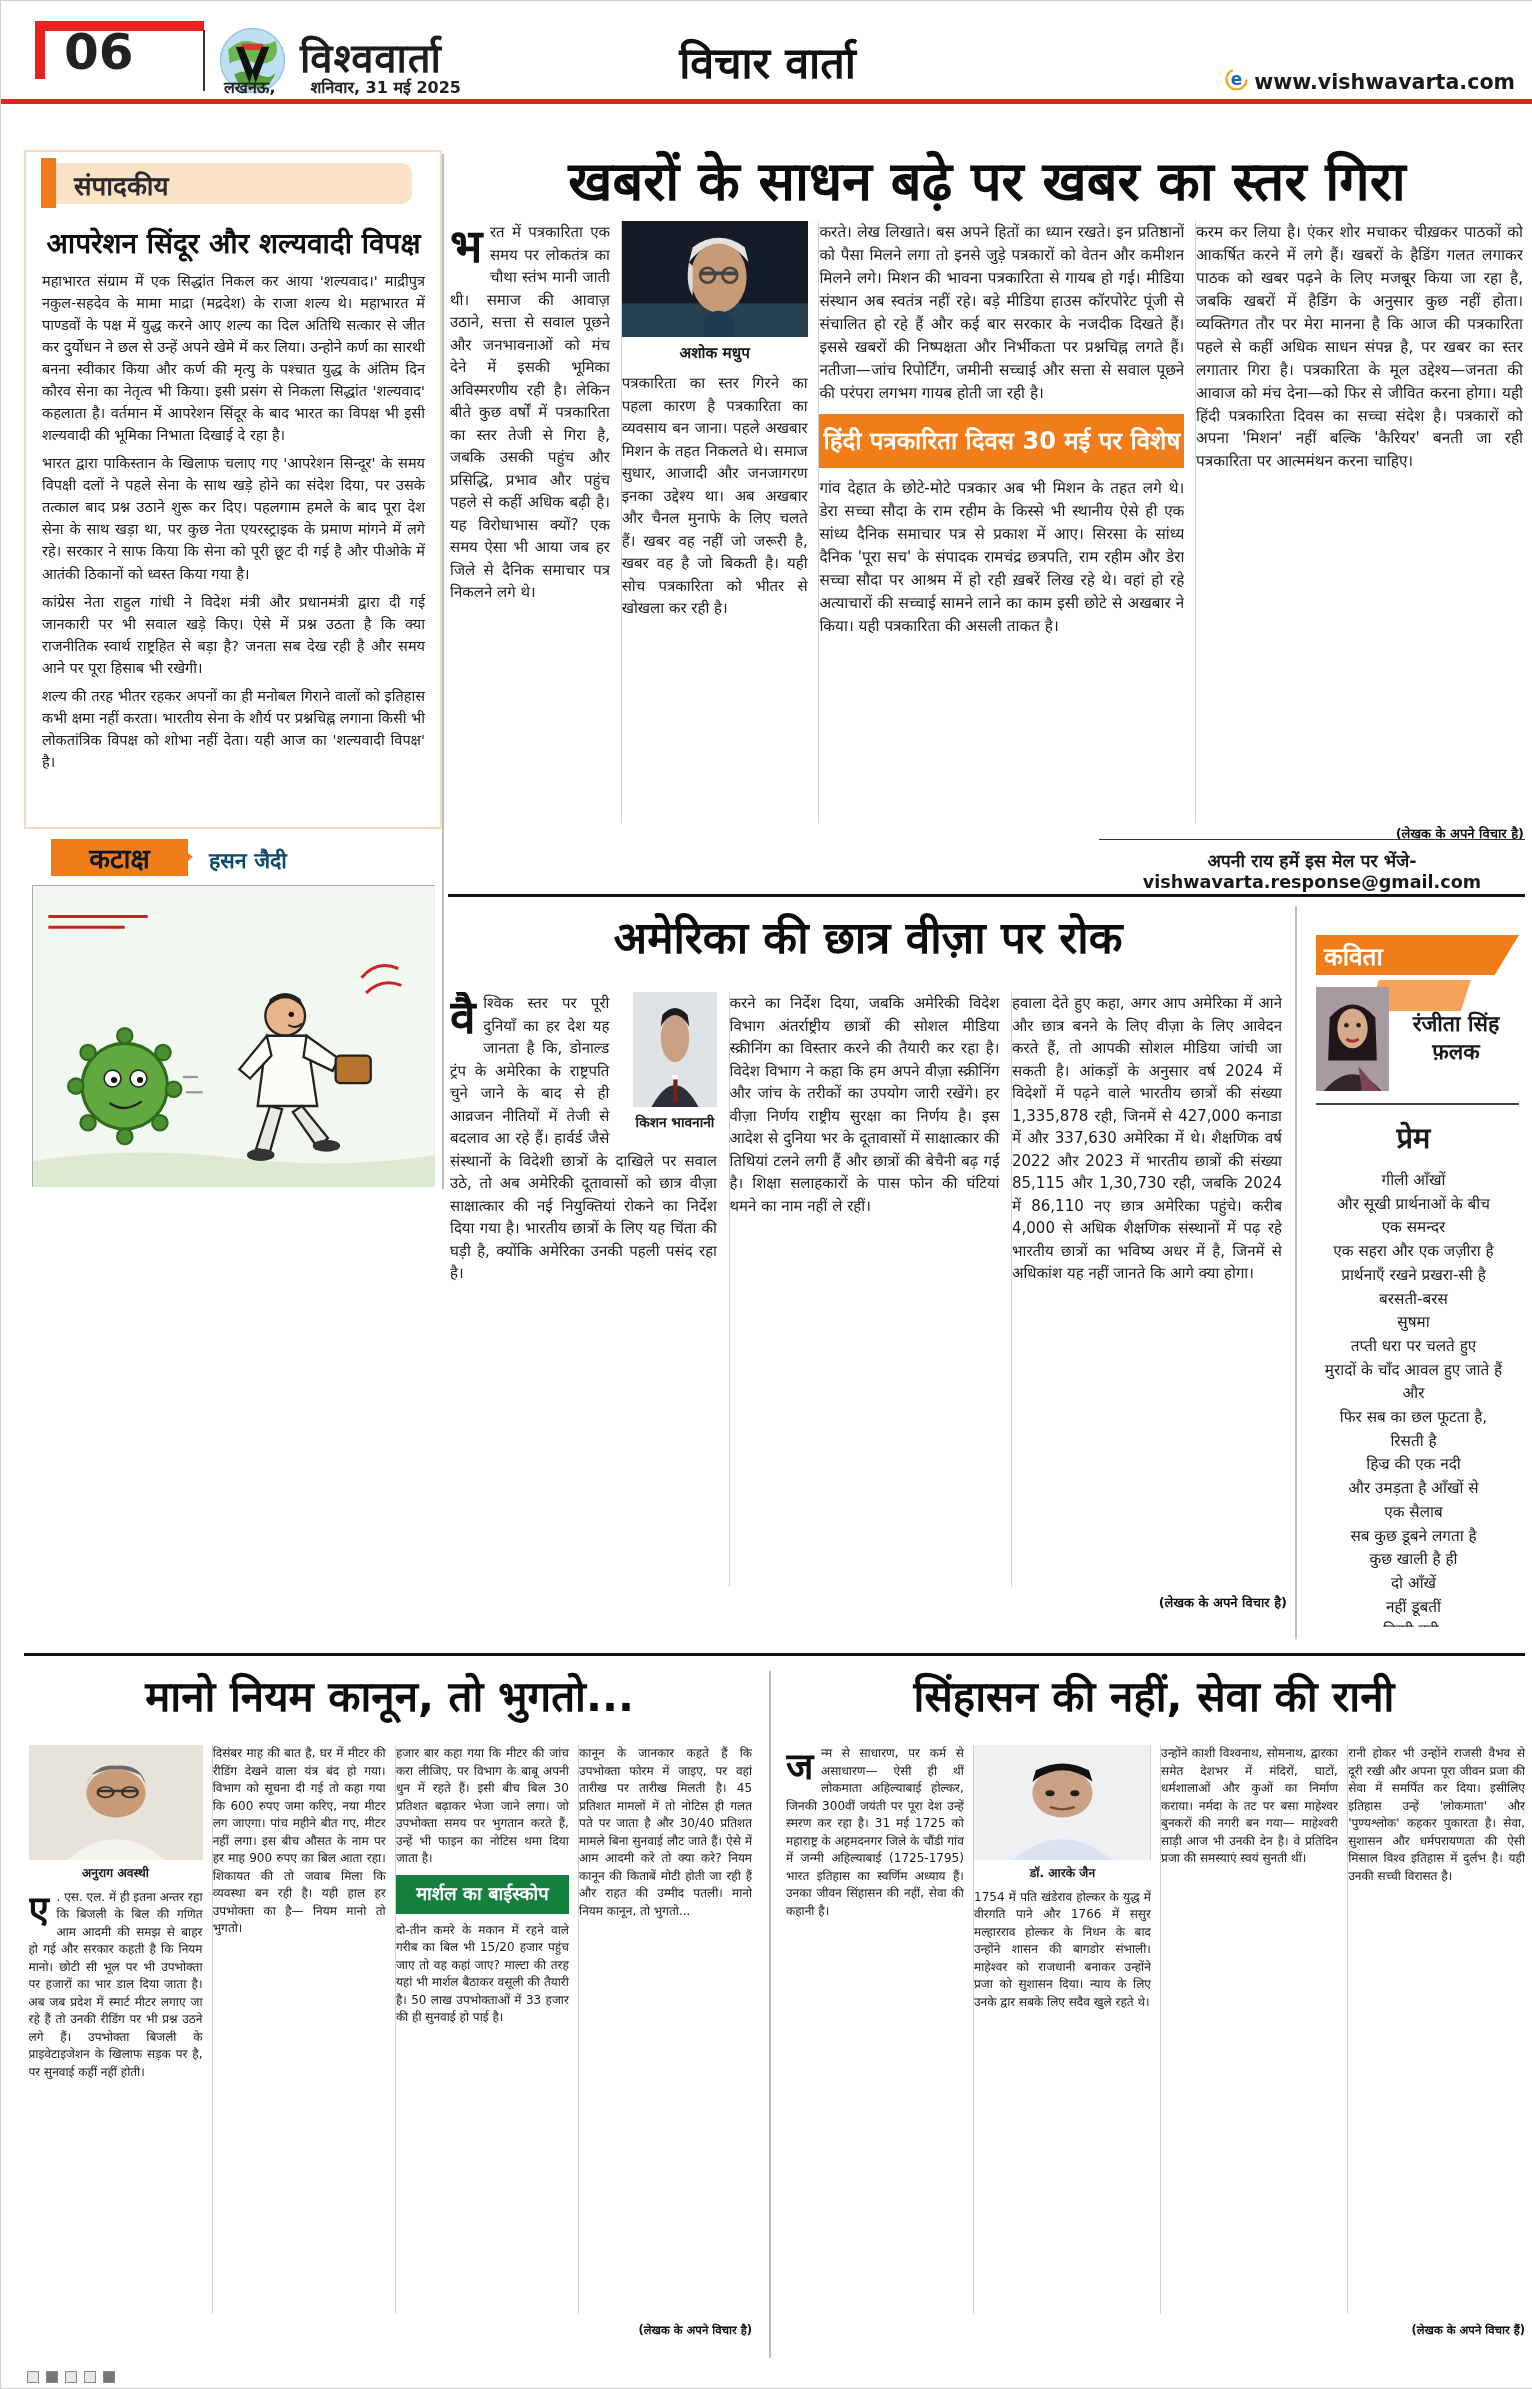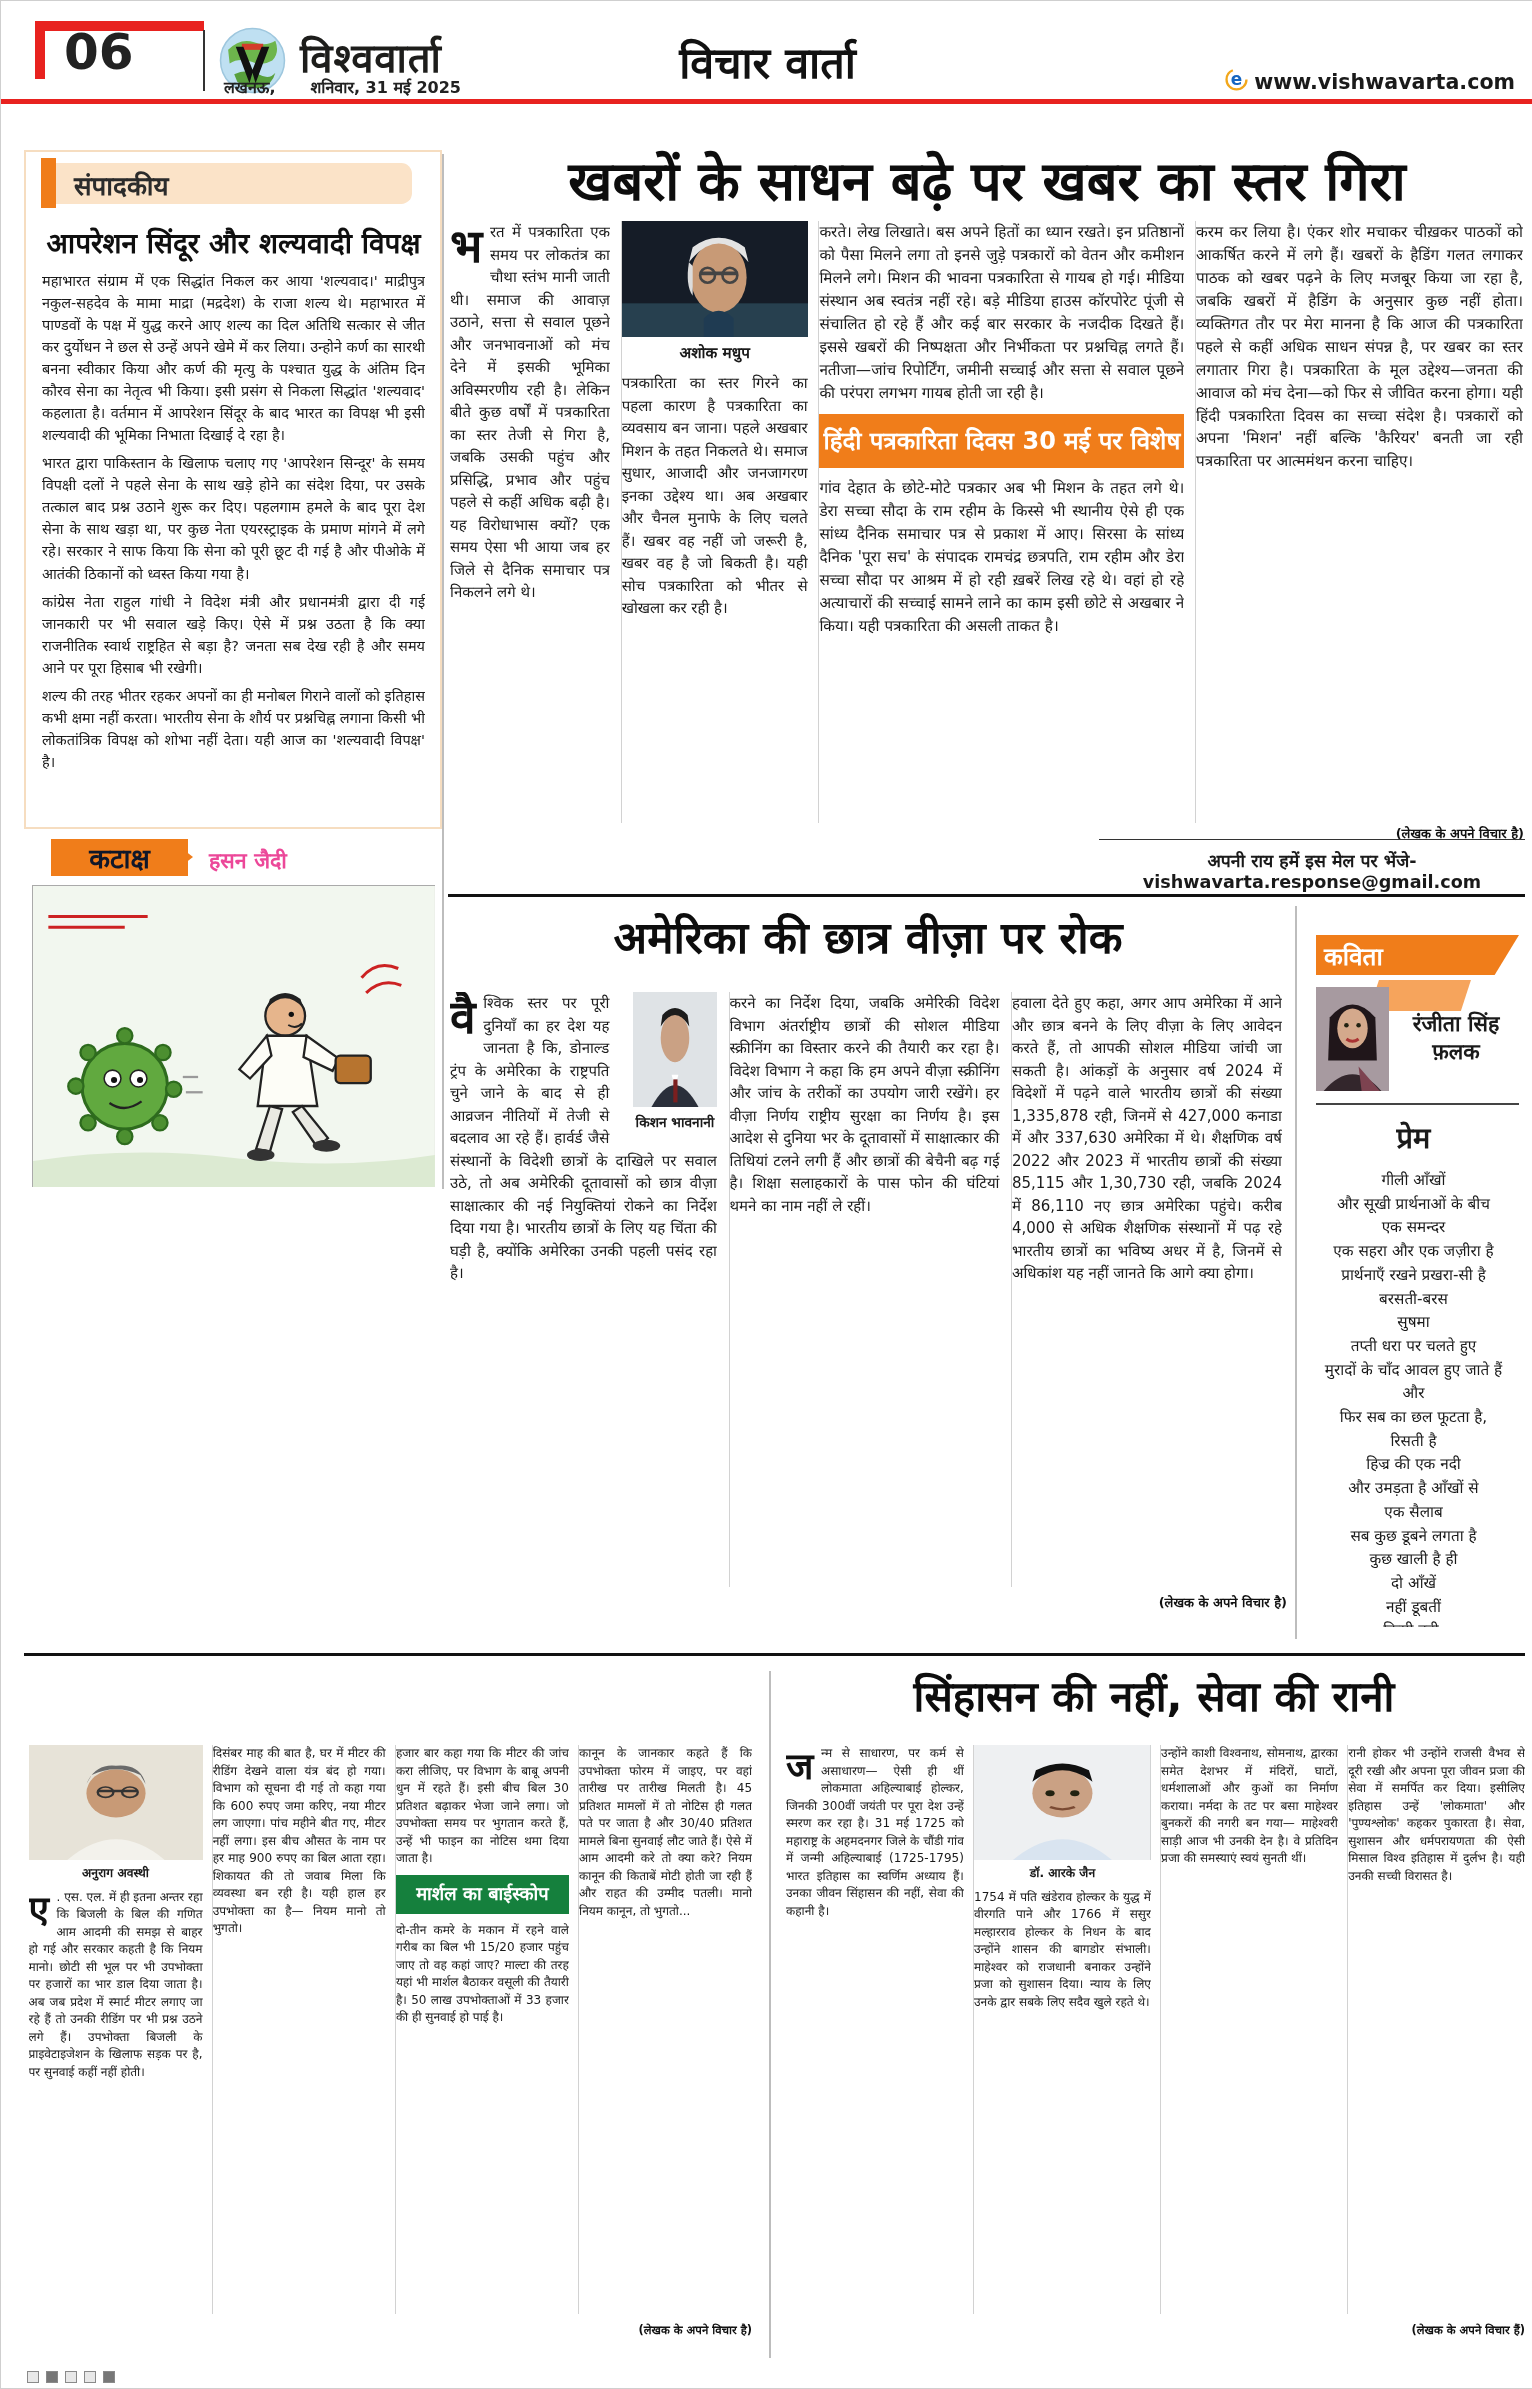--- a/index.html
+++ b/index.html
@@ -29,21 +29,21 @@
   .edit-label-bar{left:40px;top:157px;width:15.3px;height:50px;background:#f07d1a;}
   .edit-label{left:73px;top:166px;font-size:26px;font-weight:bold;color:#2b2b2b;}
   .edit-headline{left:34px;top:226px;width:397px;text-align:center;font-size:28px;font-weight:bold;color:#0f0f0f;line-height:1.2;}
   .edit-body{left:41px;top:269px;width:383px;height:551px;font-size:14.5px;line-height:1.52;text-align:justify;overflow:hidden;}
   .edit-body p{margin-bottom:6.1px;}
 
   
   .kat-box{left:50px;top:838px;width:137px;height:37px;background:#f07d1a;color:#0f172a;font-size:27px;font-weight:bold;
            display:flex;align-items:center;justify-content:center;}
   .kat-arrow{left:179px;top:846px;width:0;height:0;border-top:10.7px solid transparent;border-bottom:10.7px solid transparent;border-left:13.7px solid #f07d1a;}
-  .kat-artist{left:208px;top:844px;font-size:21.4px;font-weight:bold;color:#ec4899;}
+  .kat-artist{left:208px;top:844px;font-size:21.4px;font-weight:bold;color:#0c4a6e;}
   .cartoon{left:30.5px;top:884px;width:403px;height:302px;background:#f4f7f1;border:0.8px solid #aaa;}
 
   
   .headline{font-weight:bold;color:#0d0d0d;text-align:center;line-height:1.1;}
   .cols{display:flex;overflow:hidden;}
   .col{font-size:15px;line-height:1.5;text-align:justify;overflow:hidden;}
   .col + .col{border-left:0.8px solid #d2d2d2;}
   .dc{float:left;font-size:46px;line-height:.9;font-weight:bold;padding:4.6px 7.6px 0 0;color:#111;}
   .photo{width:100%;background:#222;margin-bottom:4.6px;}
   .caption{font-size:15.3px;font-weight:bold;text-align:center;margin-bottom:7.6px;}
@@ -279,20 +279,21 @@
       <div>सब कुछ डूबने लगता है</div>
       <div>कुछ खाली है ही</div>
       <div>दो आँखें</div>
       <div>नहीं डूबतीं</div>
       <div>किसी नदी,</div>
     </div>
 
   <div class="abs hrule-black" style="left:23px;top:1652px;width:1501px;"></div>
   <div class="abs vsep" style="left:768px;top:1670px;height:687px;"></div>
 
+  <div class="abs headline" style="left:23px;top:1673px;width:731px;font-size:42px;">मानो नियम कानून, तो भुगतो...</div>
 
   <div class="abs cols" style="left:27.5px;top:1744px;width:724px;height:569px;gap:9.2px;">
     <div class="col small-col" style="width:174px;">
       <div class="photo" style="height:115px;">
         <svg width="100%" height="100%" viewBox="0 0 100 100" preserveAspectRatio="none">
           <rect width="100" height="100" fill="#e7e3d8"></rect>
           <ellipse cx="50" cy="42" rx="17" ry="21" fill="#c89a76"></ellipse>
           <path d="M33 34 Q38 16 50 18 Q64 16 67 34 L64 26 Q50 16 36 26 Z" fill="#6a6a6a"></path>
           <line x1="40" y1="40" x2="62" y2="40" stroke="#333" stroke-width="2"></line>
           <circle cx="44" cy="41" r="4.5" fill="none" stroke="#333" stroke-width="1.4"></circle>

